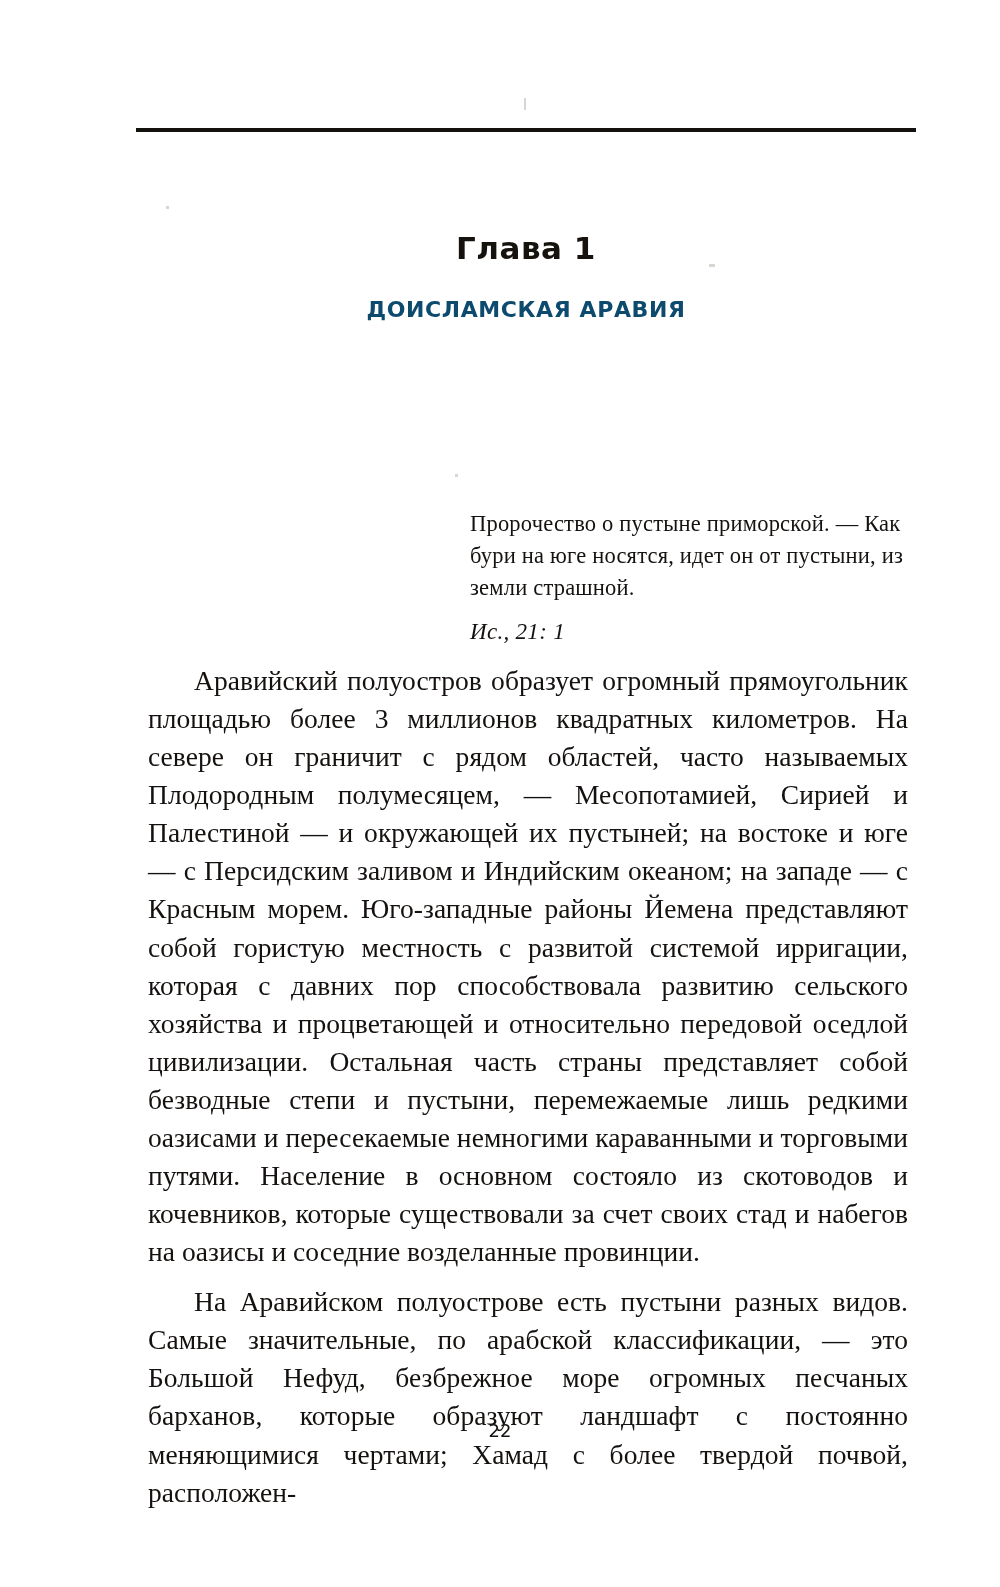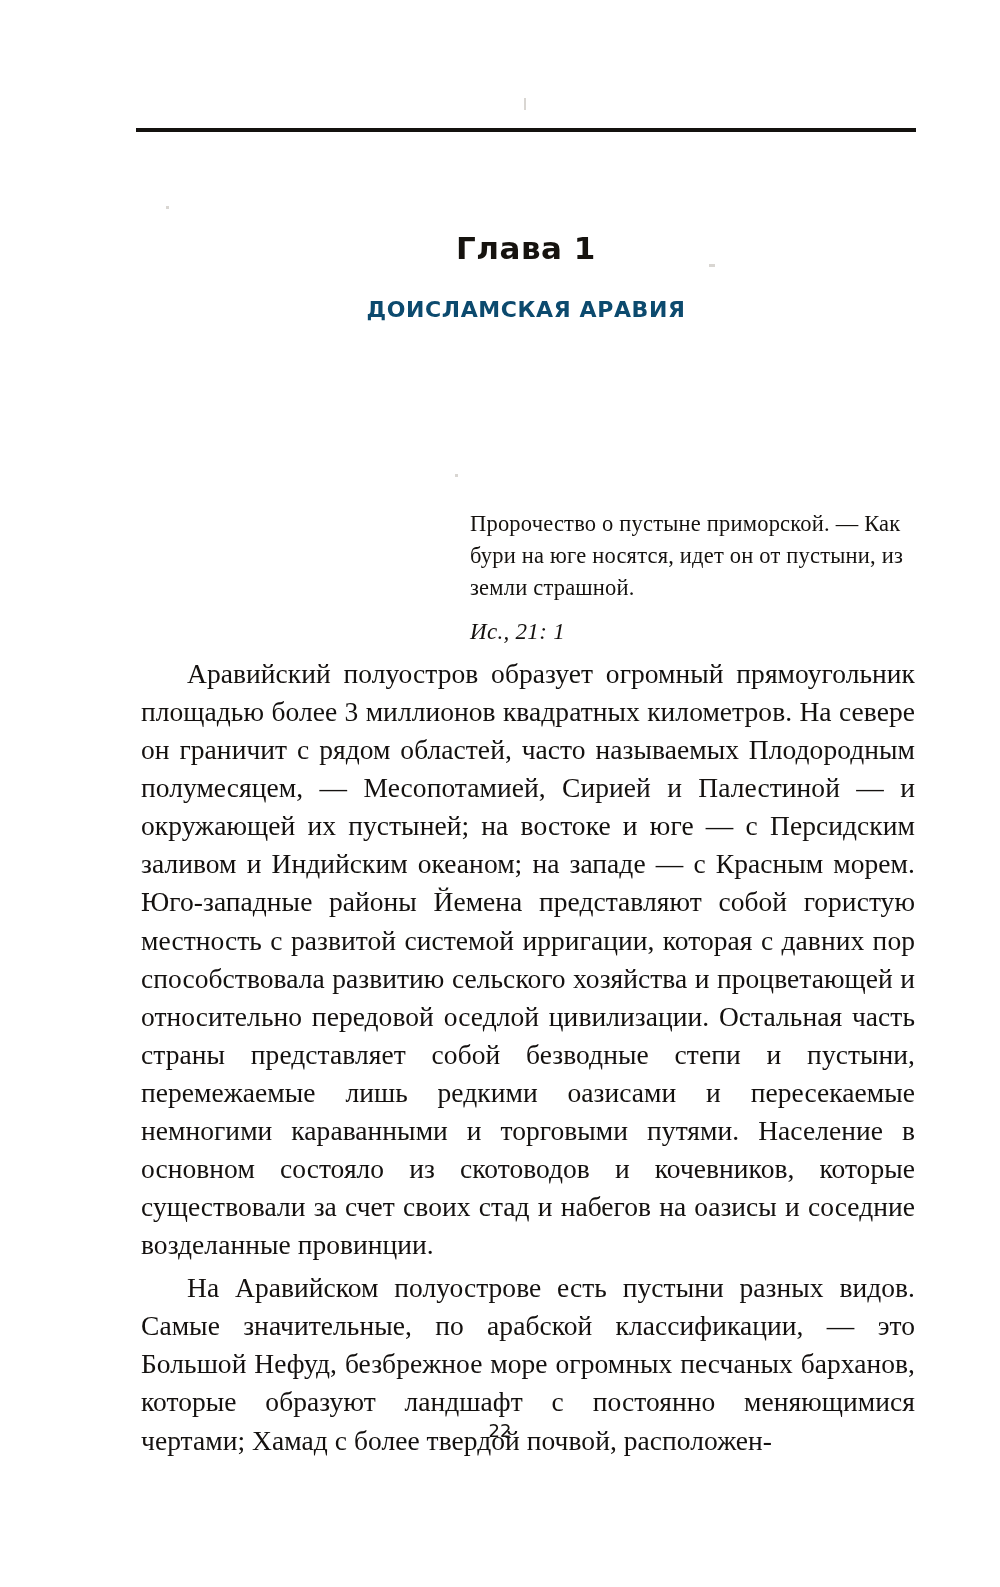--- a/index.html
+++ b/index.html
@@ -75,21 +75,21 @@
     font-size: 23px;
     letter-spacing: 0.3px;
   }
   .body-text {
     position: absolute;
     left: 136px;
     top: 650px;
     width: 784px;
   }
   .body-text p {
-    margin: 5px;
+    margin: 12px;
     font-family: "Liberation Serif", serif;
     font-size: 27.5px;
     line-height: 1.385;
     text-align: justify;
     text-indent: 46px;
     color: #14110f;
     letter-spacing: 0.05px;
     -webkit-hyphens: none;
     hyphens: none;
   }

